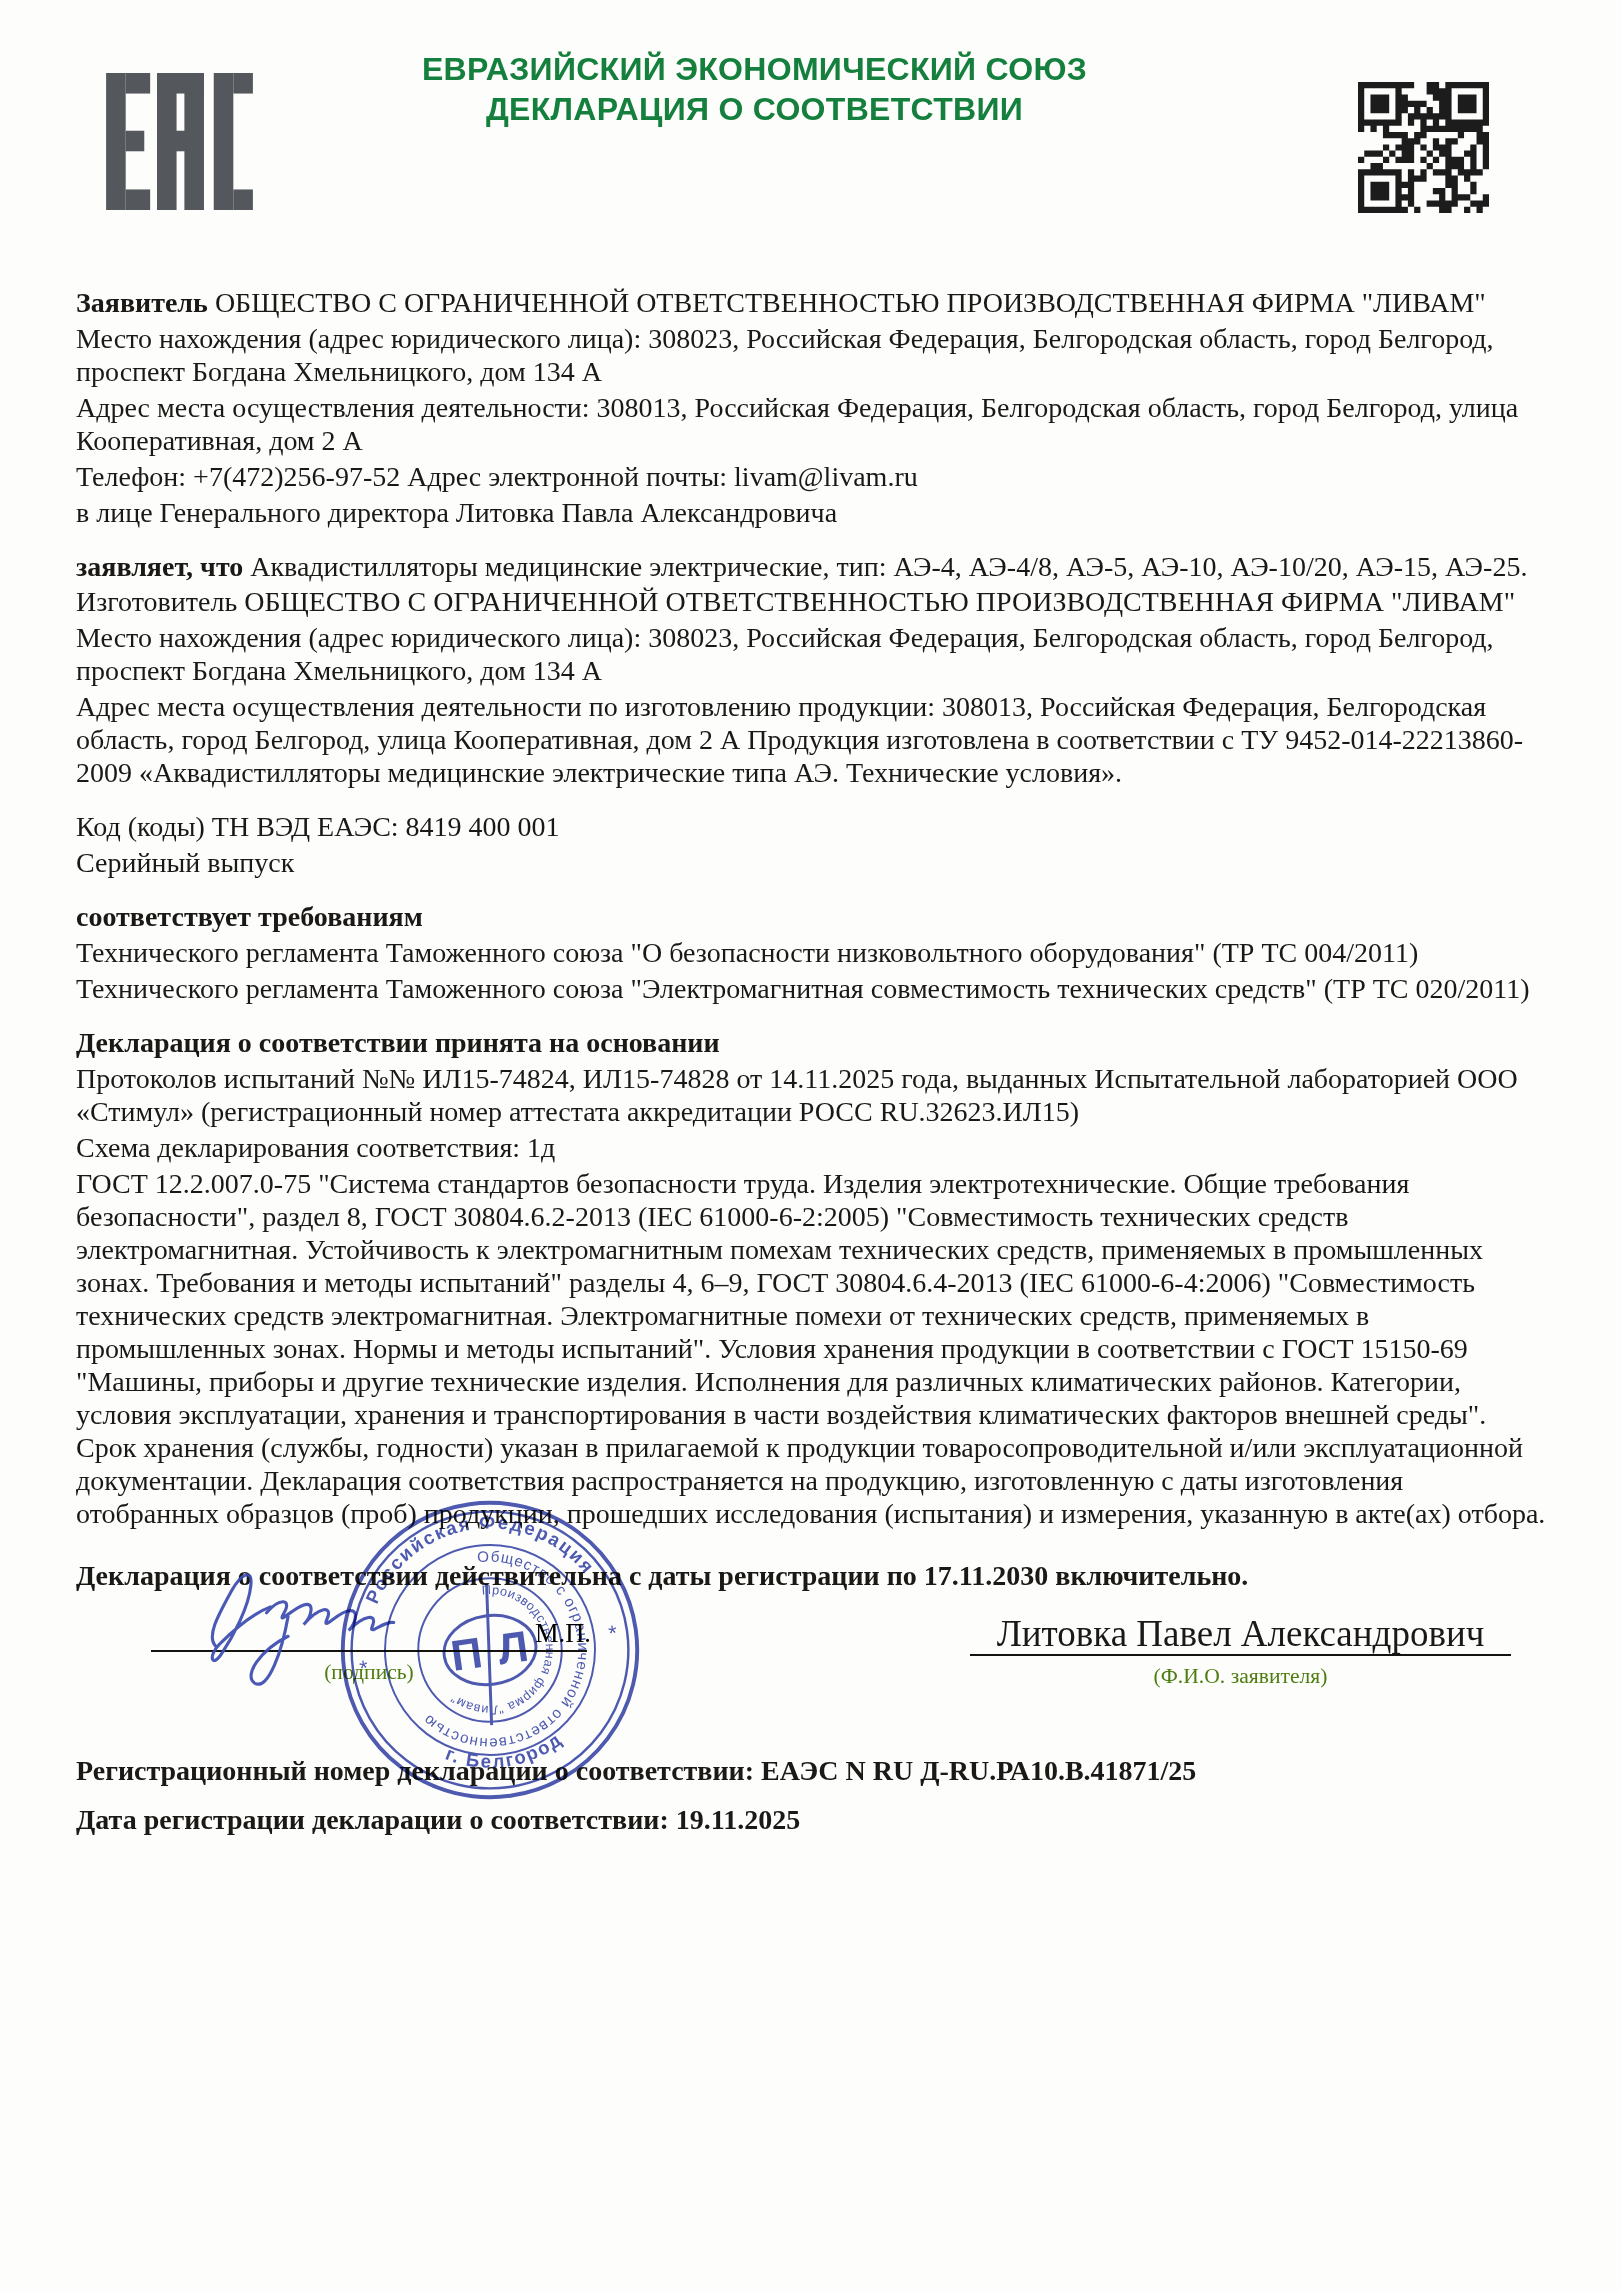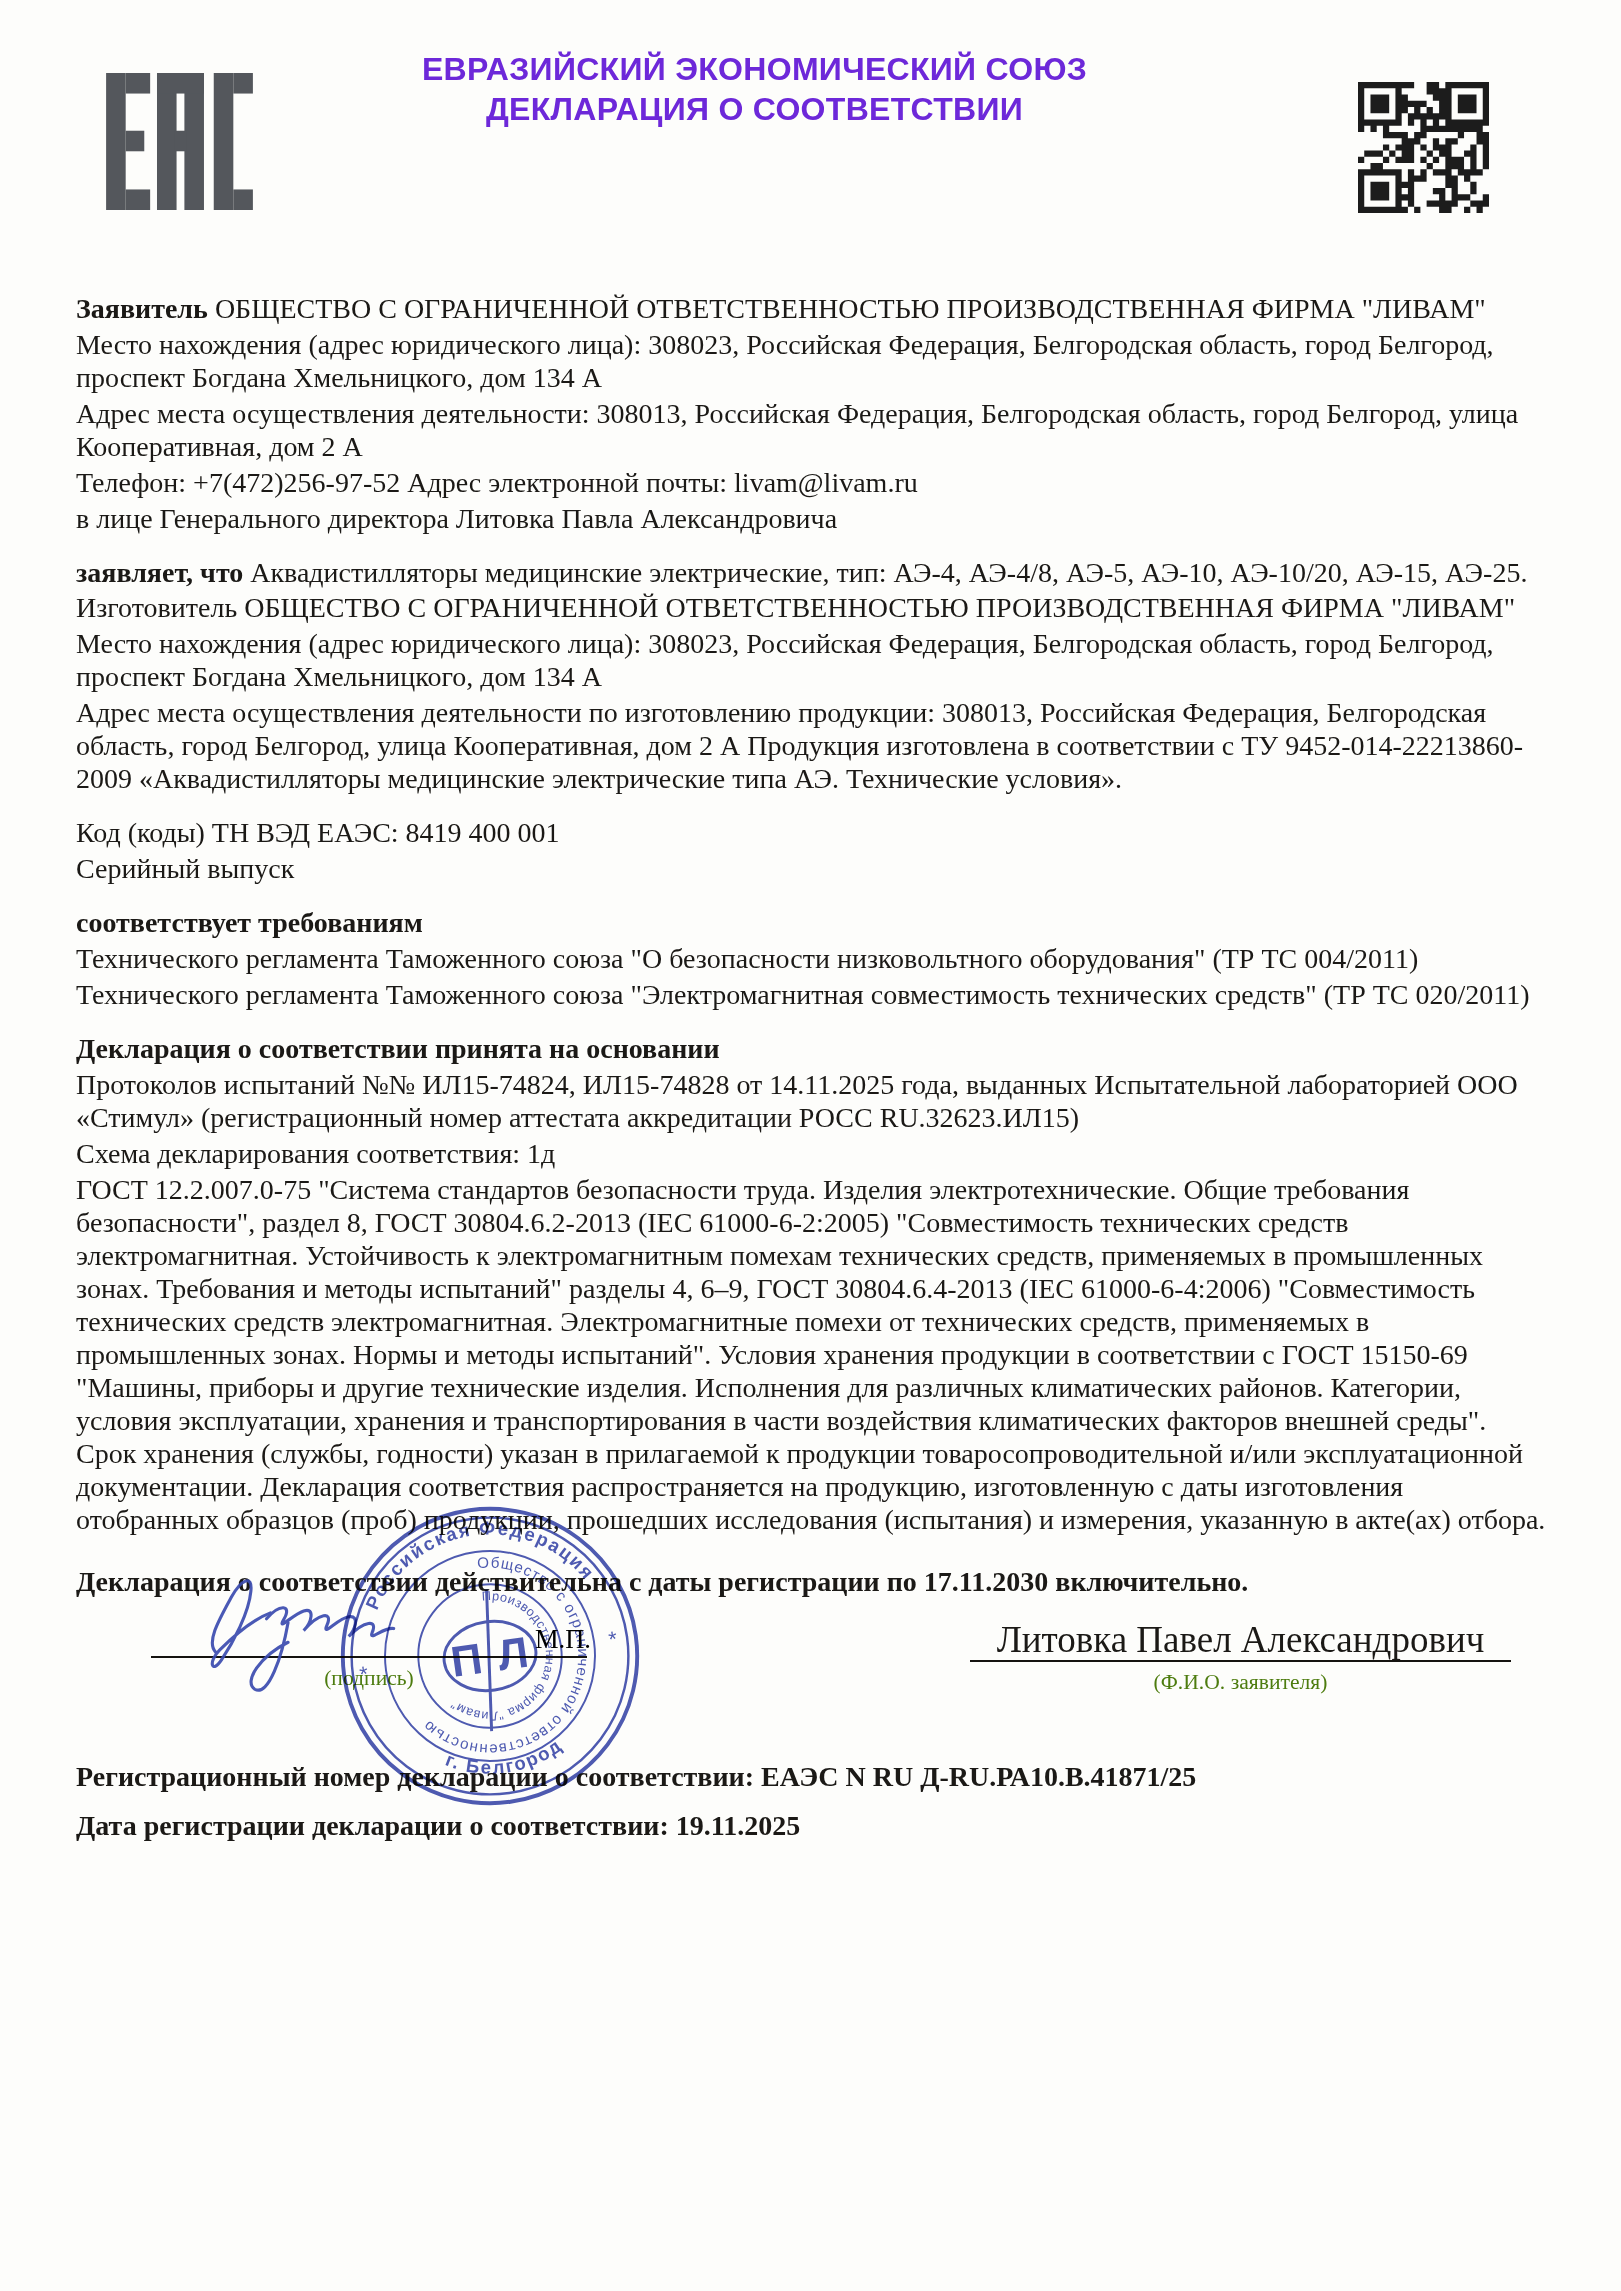--- a/index.html
+++ b/index.html
@@ -2,26 +2,26 @@
 <html><head>
 <meta charset="utf-8">
 <style>
   html,body{margin:0;padding:0;background:#d9d9d6;}
   .page{width:1621px;height:2292px;position:relative;margin:0 auto;background:#fdfdfb;
         font-family:"Liberation Serif",serif;color:#171513;overflow:hidden;}
 
   
   .doc-title{position:absolute;top:49px;left:284px;width:941px;text-align:center;
              font-family:"Liberation Sans",sans-serif;font-weight:bold;font-size:32px;
-             line-height:40px;color:#6d28d9;letter-spacing:0.3px;}
+             line-height:40px;color:#15803d;letter-spacing:0.3px;}
   .eac{position:absolute;top:73px;left:106px;}
   .qr{position:absolute;top:82px;left:1358px;}
 
   
-  .body-text{position:absolute;top:292px;left:76px;width:1472px;
+  .body-text{position:absolute;top:286px;left:76px;width:1472px;
              font-size:28px;line-height:33px;color:#1b1916;}
   .para{margin:0 0 2.9px 0;}
   .para b{font-weight:bold;}
   .gap{margin-top:21px;}
   .gap-lg{margin-top:29px;}
   .footer-line{font-weight:bold;}
   .footer-line.first{margin-top:29px;}
   .footer-line.second{margin-top:15.7px;}
 
   

